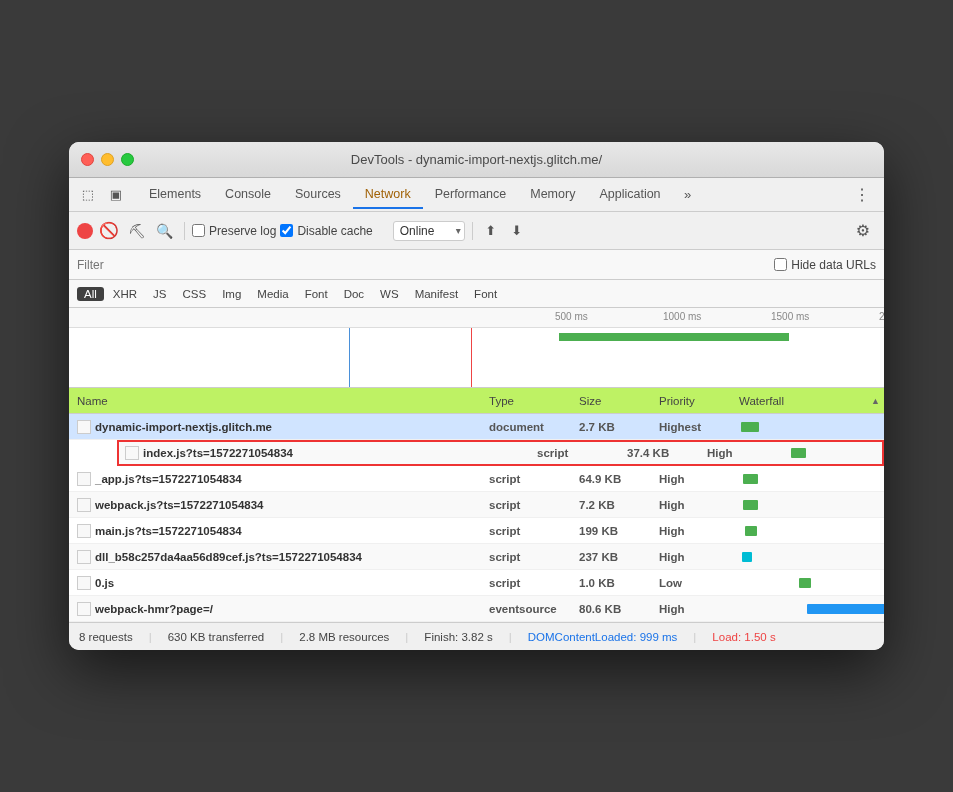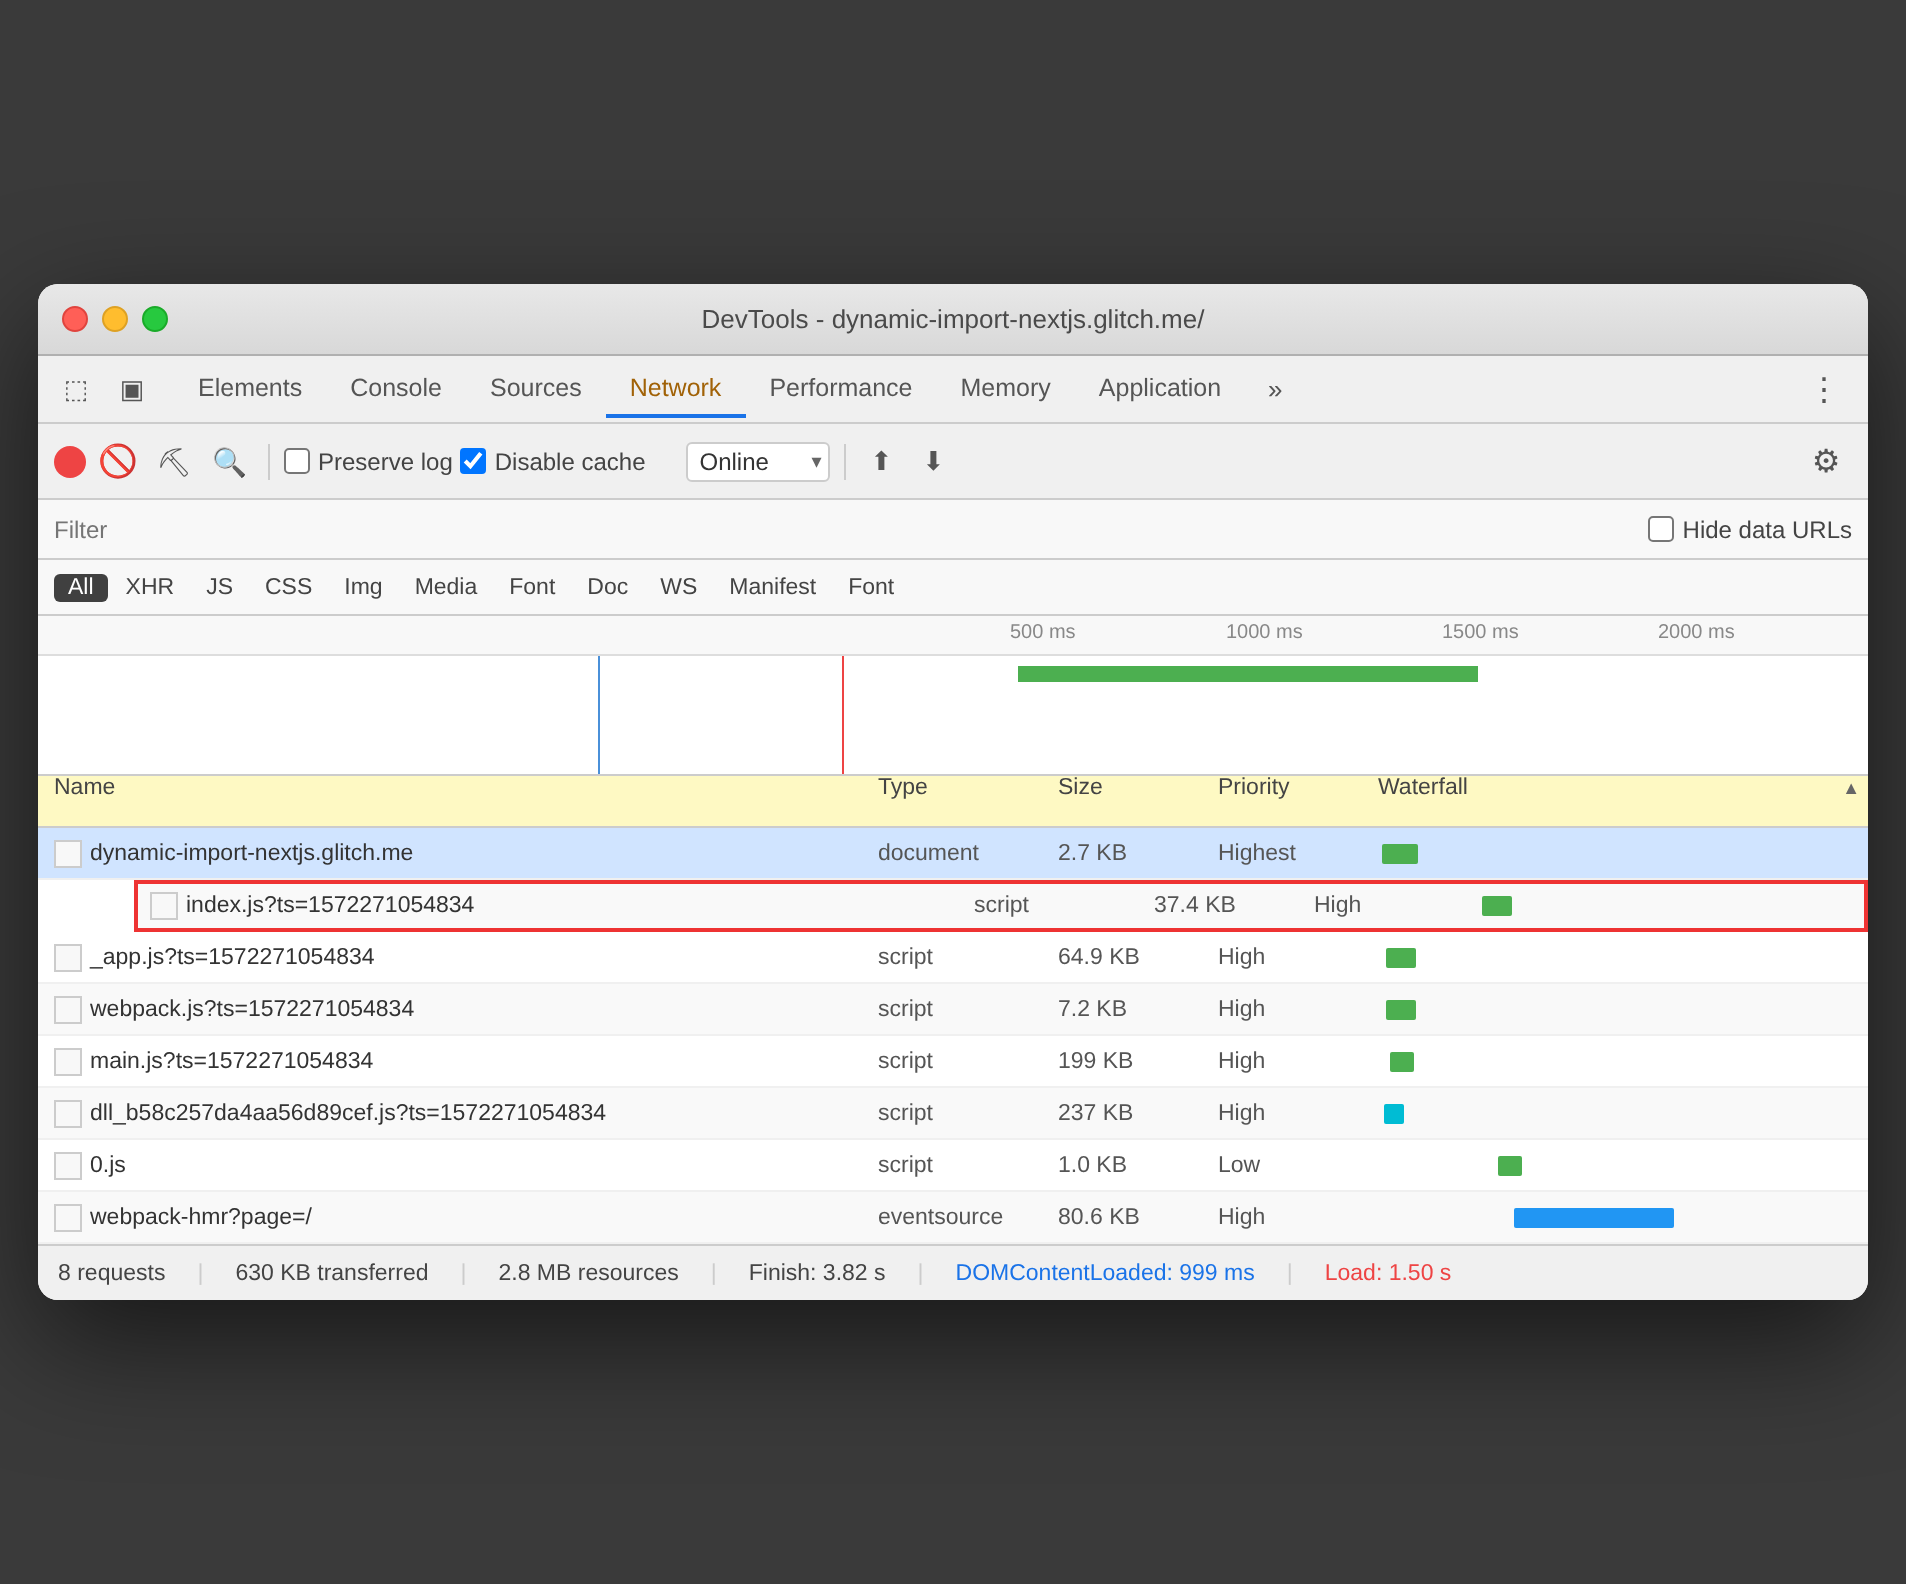--- a/index.html
+++ b/index.html
@@ -5,21 +5,21 @@
     * { box-sizing: border-box; margin: 0; padding: 0; }
     body {
       background: #3a3a3a;
       display: flex;
       justify-content: center;
       align-items: center;
       min-height: 100vh;
       font-family: -apple-system, BlinkMacSystemFont, 'Helvetica Neue', Arial, sans-serif;
     }
     .window {
-      width: 915px;
+      width: 815px;
       background: #f5f5f5;
       border-radius: 10px;
       box-shadow: 0 20px 60px rgba(0,0,0,0.6);
       overflow: hidden;
     }
     .title-bar {
       background: linear-gradient(to bottom, #e8e8e8, #d8d8d8);
       height: 36px;
       display: flex;
       align-items: center;
@@ -228,24 +228,24 @@
     }
     .vertical-line {
       position: absolute;
       top: 0;
       bottom: 0;
       width: 1px;
     }
     .vl-blue { background: #4a90d9; left: 280px; }
     .vl-red { background: #e44; left: 402px; }
     .table-header {
-      background: #fef9c3;
+      background: #bef264;
       border-bottom: 1px solid #ccc;
       display: flex;
-      align-items: flex-start;
+      align-items: center;
       height: 26px;
       font-size: 11.5px;
       color: #444;
       font-weight: 500;
     }
     .col-name { width: 420px; padding-left: 8px; flex-shrink: 0; }
     .col-type { width: 90px; flex-shrink: 0; }
     .col-size { width: 80px; flex-shrink: 0; }
     .col-priority { width: 80px; flex-shrink: 0; }
     .col-waterfall { flex: 1; display: flex; align-items: center; justify-content: space-between; padding-right: 4px; }
@@ -256,20 +256,21 @@
       flex: 1;
     }
     .table-row {
       display: flex;
       align-items: center;
       height: 26px;
       border-bottom: 1px solid #f0f0f0;
       font-size: 11.5px;
       color: #333;
       cursor: pointer;
+      font-weight: bold;
     }
     .table-row:nth-child(even) { background: #f9f9f9; }
     .table-row.selected { background: #d0e4ff; }
     .table-row.highlighted {
       outline: 2px solid #e33;
       outline-offset: -2px;
       margin-left: 48px;
     }
     .row-icon {
       width: 14px;

